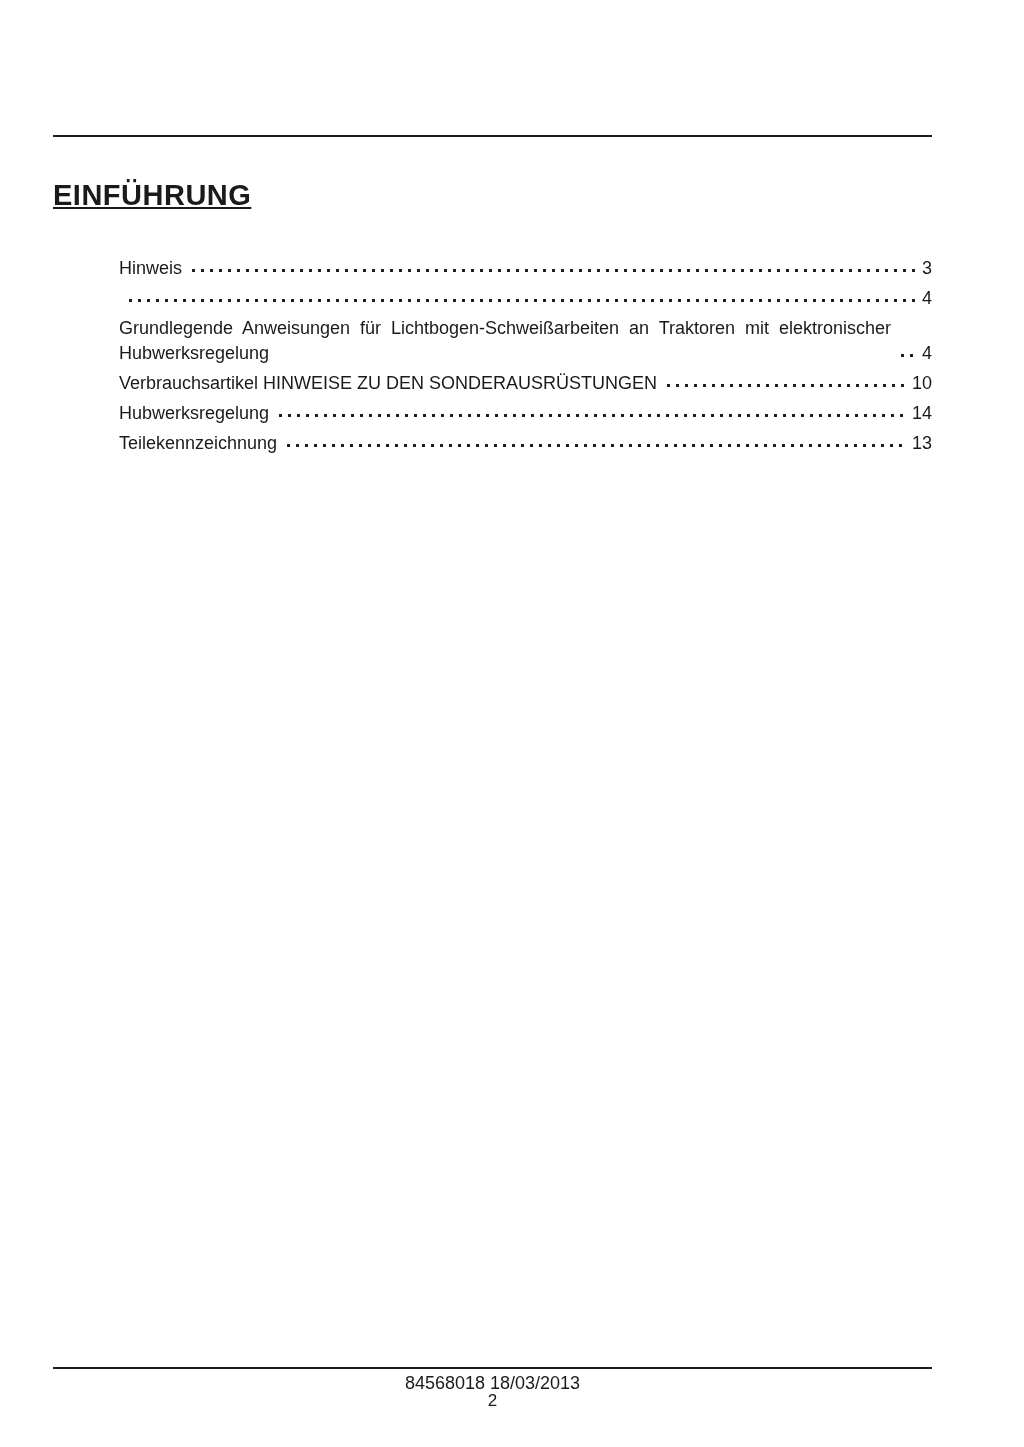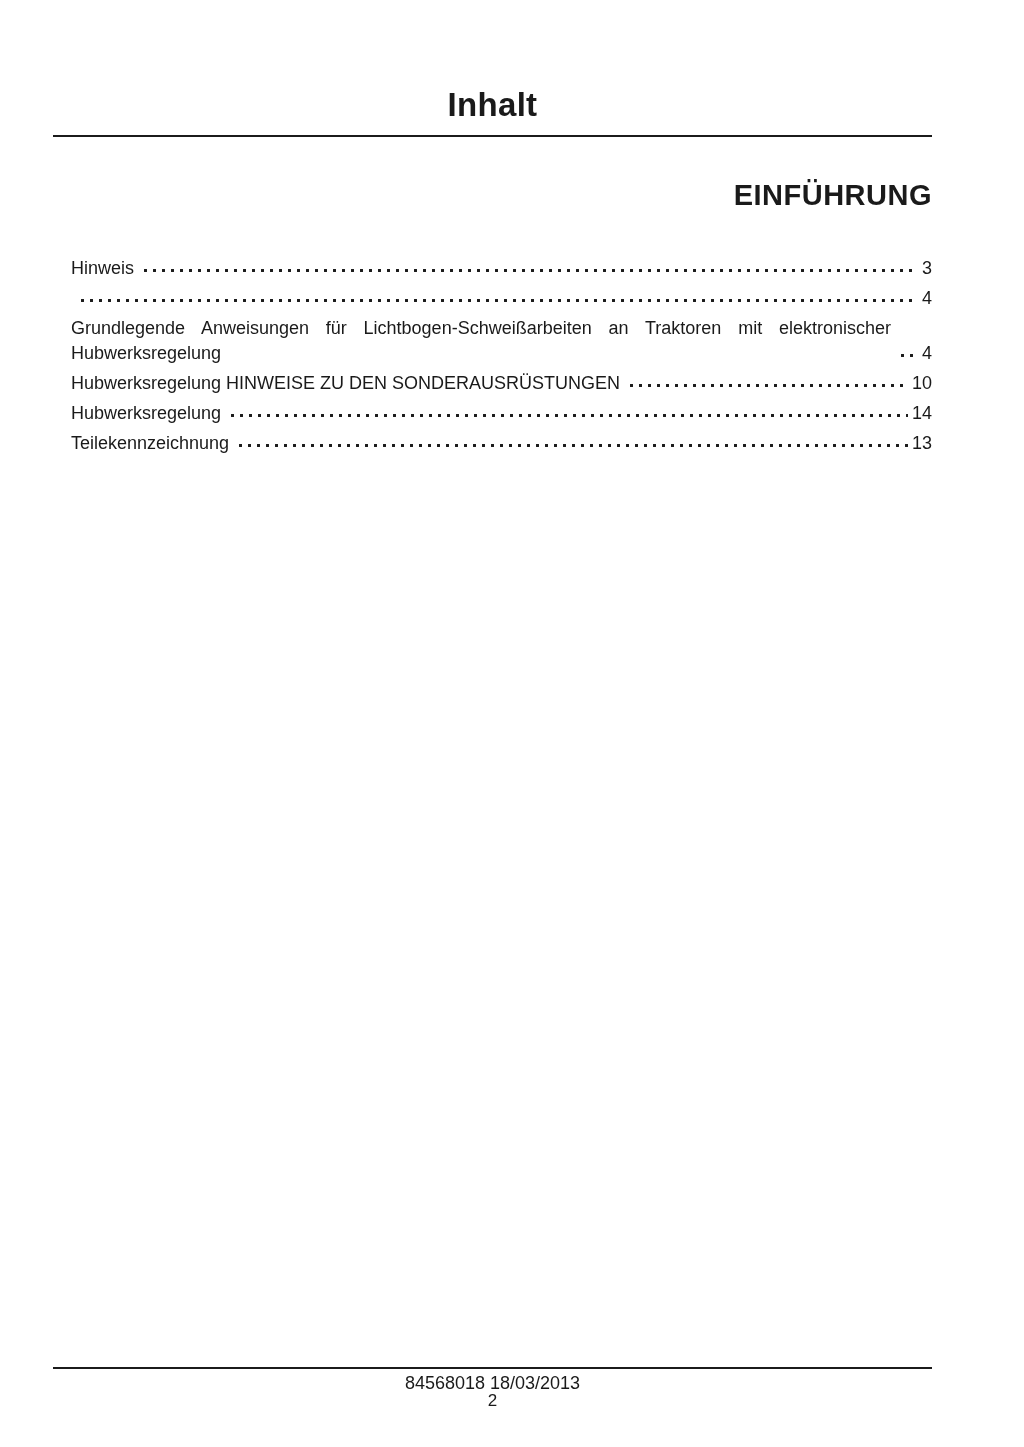--- a/index.html
+++ b/index.html
@@ -30,37 +30,39 @@
     left: 53px;
     width: 879px;
     height: 0;
     border-top: 2px solid #1b1b1b;
   }
   .section-heading {
     position: absolute;
     top: 179px;
     left: 53px;
     width: 879px;
-    text-align: right;
+    text-align: left;
     font-size: 29px;
     font-weight: bold;
     letter-spacing: 0.5px;
+    text-decoration: underline;
   }
   .toc {
     position: absolute;
     top: 256px;
     left: 71px;
     width: 861px;
   }
   .toc-entry {
     display: flex;
     align-items: flex-end;
     margin-bottom: 5px;
     font-size: 18px;
     line-height: 25px;
+    margin-left: 48px;
   }
   .toc-title {
     flex: 0 1 auto;
     text-align: justify;
   }
   .leader {
     flex: 1 0 20px;
     height: 25px;
     margin: 0 4px 0 7px;
     background-image: radial-gradient(circle, #1b1b1b 1.4px, rgba(0,0,0,0) 1.9px);
@@ -95,21 +97,20 @@
     width: 879px;
     text-align: center;
     font-size: 17px;
   }
 </style>
 </head>
 <body>
 
 <div class="page">
 
-  <div class="doc-title">Inhalt</div>
 
   <div class="header-rule"></div>
 
   <div class="section-heading">EINFÜHRUNG</div>
 
   <div class="toc">
 
     <div class="toc-entry">
       <span class="toc-title">Hinweis</span>
       <span class="leader"></span>
@@ -122,21 +123,21 @@
     </div>
 
 
     <div class="toc-entry">
       <span class="toc-title">Grundlegende Anweisungen für Lichtbogen-Schweißarbeiten an Traktoren mit elektronischer Hubwerksregelung</span>
       <span class="leader"></span>
       <span class="toc-page">4</span>
     </div>
 
     <div class="toc-entry">
-      <span class="toc-title">Hubwerksregelung HINWEISE ZU DEN SONDERAUSRÜSTUNGEN</span>
+      <span class="toc-title">Verbrauchsartikel HINWEISE ZU DEN SONDERAUSRÜSTUNGEN</span>
       <span class="leader"></span>
       <span class="toc-page">10</span>
     </div>
 
     <div class="toc-entry">
       <span class="toc-title">Hubwerksregelung</span>
       <span class="leader"></span>
       <span class="toc-page">14</span>
     </div>
 

